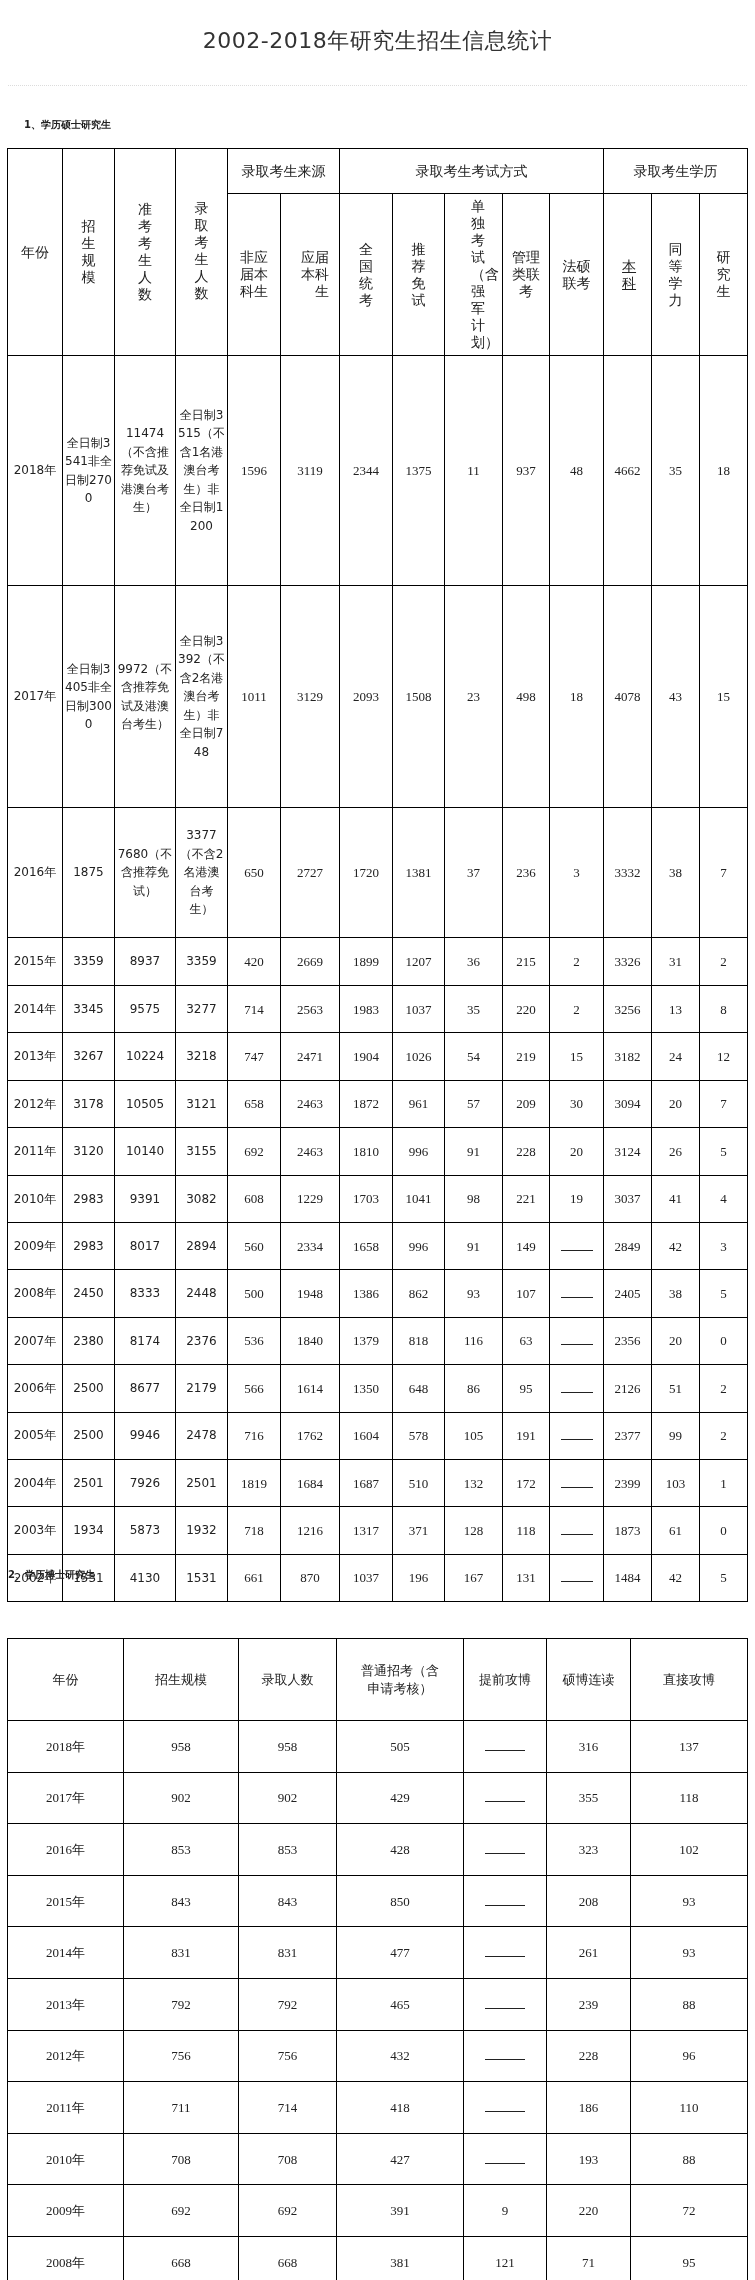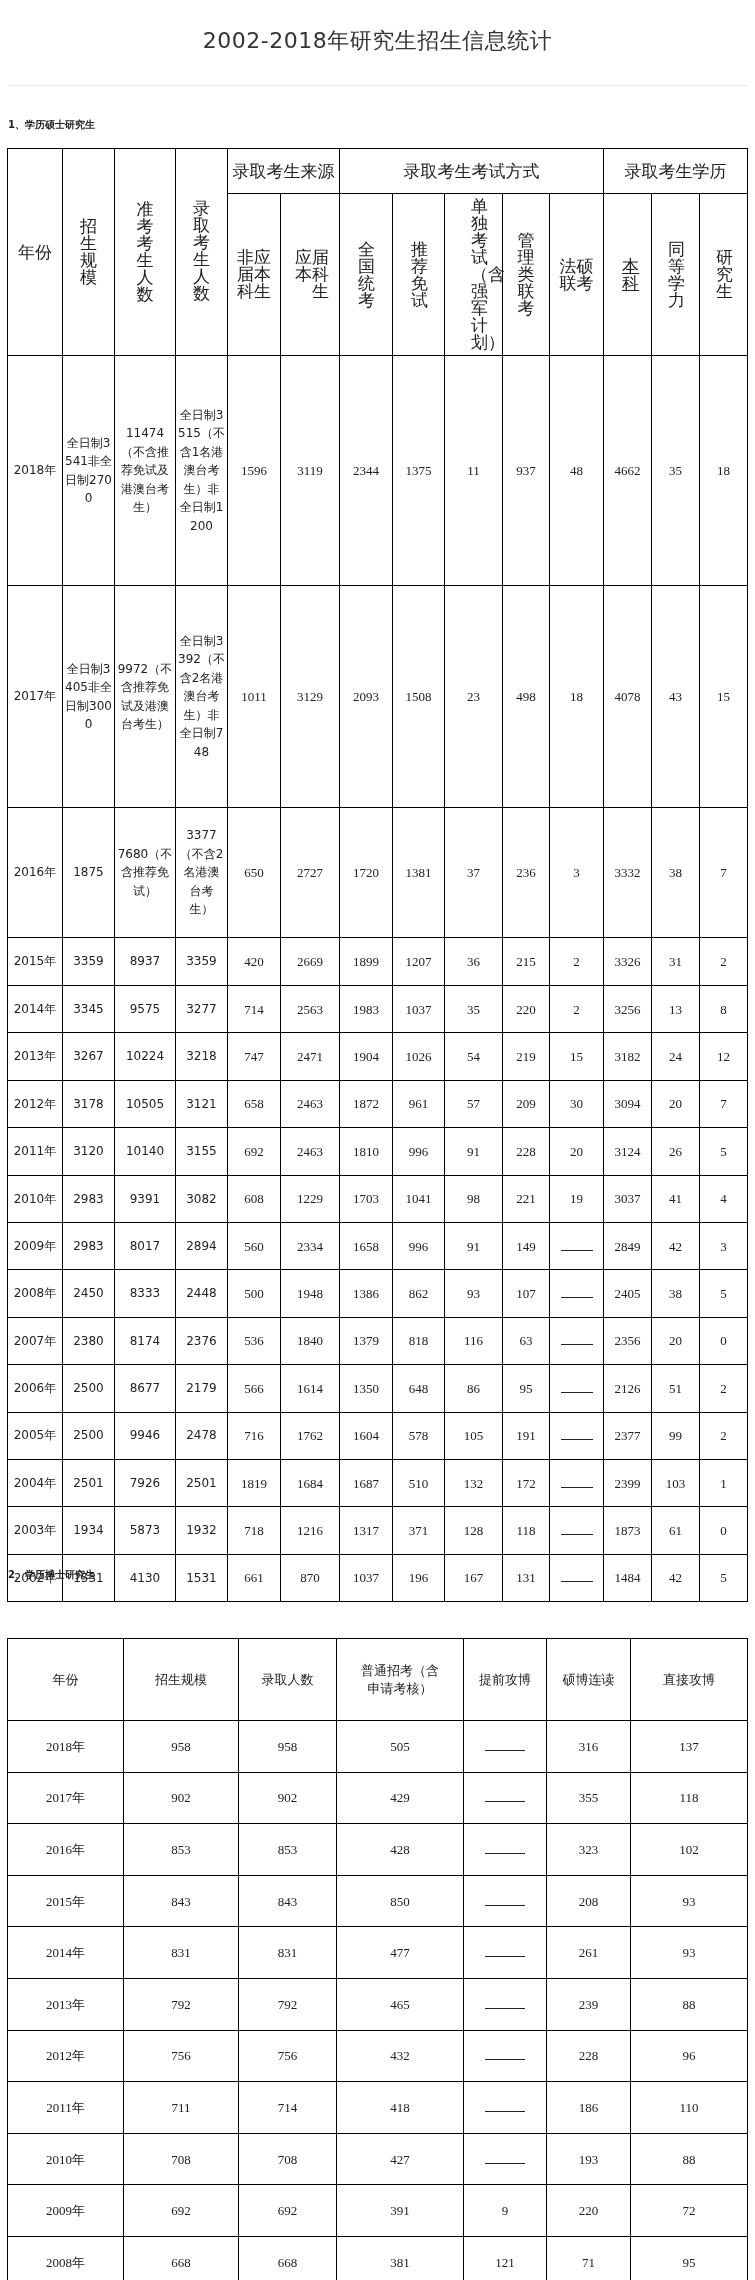--- a/index.html
+++ b/index.html
@@ -6,35 +6,35 @@
   body { width: 755px; height: 2280px; position: relative; overflow: hidden;
          font-family: "Liberation Serif", "DejaVu Serif", serif; color: #222; }
   .page-title { position: absolute; top: 26px; left: 0; width: 755px; text-align: center;
                 font-family: "DejaVu Sans", sans-serif; font-size: 22px; color: #333; letter-spacing: 0.5px; }
   .divider { position: absolute; top: 85px; left: 8px; width: 739px; border-top: 1px dotted #dcdcdc; }
   .section-title { position: absolute; left: 8px; font-family: "DejaVu Sans", sans-serif;
                    font-size: 10px; font-weight: bold; color: #222; }
   table { position: absolute; left: 7px; border-collapse: collapse; table-layout: fixed; }
   td, th { border: 1px solid #000; text-align: center; vertical-align: middle; padding: 0 2px;
            font-weight: normal; font-size: 13px; line-height: 19px; color: #222; }
-  th { font-family: "DejaVu Sans", sans-serif; font-size: 17px; line-height: 17px; }
+  th { font-family: "DejaVu Sans", sans-serif; font-size: 14px; line-height: 17px; }
   .vert { word-break: break-all; }
   #master td { font-family: "Liberation Serif", serif; }
   #master .mixed { font-family: "DejaVu Sans", "Liberation Serif", serif; font-size: 12px; line-height: 18.5px; }
   .dash { display: inline-block; width: 32px; border-bottom: 1px solid #222; height: 10px; }
   #phd td, #phd th { font-size: 13px; }
   #phd th { font-size: 13px; line-height: 18px; }
 </style>
 </head>
 <body>
 
 <div class="page-title">2002-2018年研究生招生信息统计</div>
 <div class="divider"></div>
 
-<div class="section-title" style="top:118px;">1、学历硕士研究生</div>
+<div class="section-title" style="top:118px;margin-left:16px;">1、学历硕士研究生</div>
 
 <table id="master" style="top:148px; width:740px;">
   <colgroup>
     <col style="width:55px">
       <col style="width:52px">
       <col style="width:61px">
       <col style="width:52px">
     <col style="width:53px">
       <col style="width:59px">
       <col style="width:53px">

